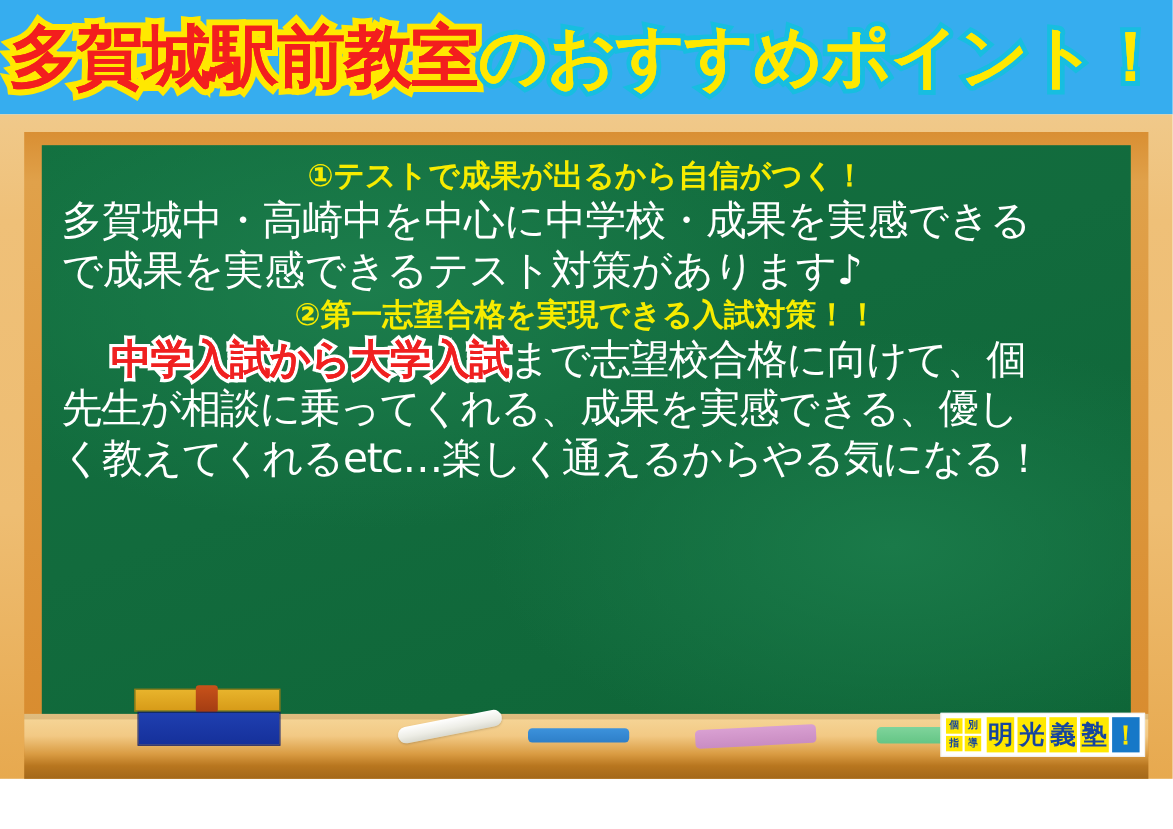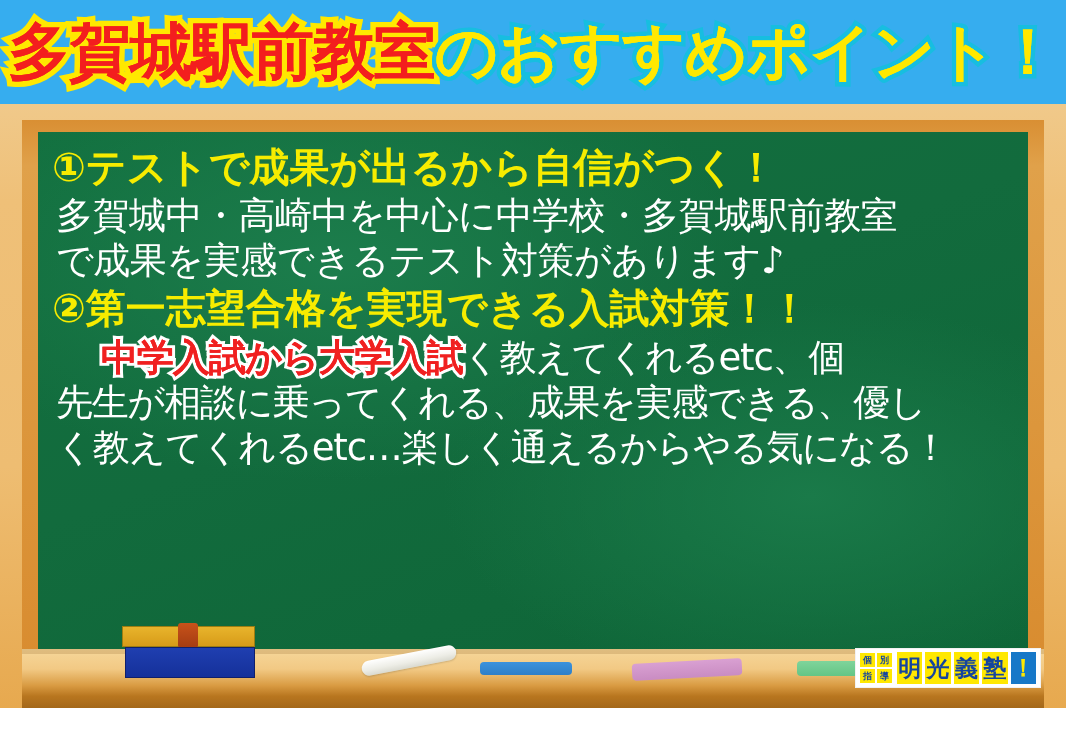--- a/index.html
+++ b/index.html
@@ -114,22 +114,23 @@
   
   .board-body {
     position: absolute;
     left: 0;
     top: 0;
     width: 990px;
     padding: 10px 14px 0 14px;
     box-sizing: border-box;
   }
   .sec-head {
+    text-align: center;
     color: #F7EC00;
-    font-size: 40px;
+    font-size: 28px;
     font-weight: bold;
     line-height: 1.28;
     letter-spacing: 0px;
     white-space: nowrap;
   }
   .sec-line {
     color: #FFFFFF;
     font-size: 37px;
     font-weight: normal;
     line-height: 1.22;
@@ -288,25 +289,25 @@
     </div>
   </div>
 
   <div class="frame">
     <div class="frame-inner-bevel"></div>
 
     <div class="board">
       <div class="board-body">
 
         <div class="sec-head">①テストで成果が出るから自信がつく！</div>
-        <div class="sec-line">多賀城中・高崎中を中心に中学校・多賀城駅前教室</div>
+        <div class="sec-line">多賀城中・高崎中を中心に中学校・成果を実感できる</div>
         <div class="sec-line">で成果を実感できるテスト対策があります♪</div>
 
         <div class="sec-head">②第一志望合格を実現できる入試対策！！</div>
-        <div class="sec-line tight"><span class="emph-wrap"><span class="emph-red">中学入試から大学入試</span><span class="emph-fg">中学入試から大学入試</span></span><span>く教えてくれるetc、個</span></div>
+        <div class="sec-line tight"><span class="emph-wrap"><span class="emph-red">中学入試から大学入試</span><span class="emph-fg">中学入試から大学入試</span></span><span>まで志望校合格に向けて、個</span></div>
 
         <div class="sec-line tight">先生が相談に乗ってくれる、成果を実感できる、優し</div>
         <div class="sec-line tight">く教えてくれるetc…楽しく通えるからやる気になる！</div>
 
       </div>
     </div>
 
     <div class="tray">
       <div class="tray-shadow"></div>
 

